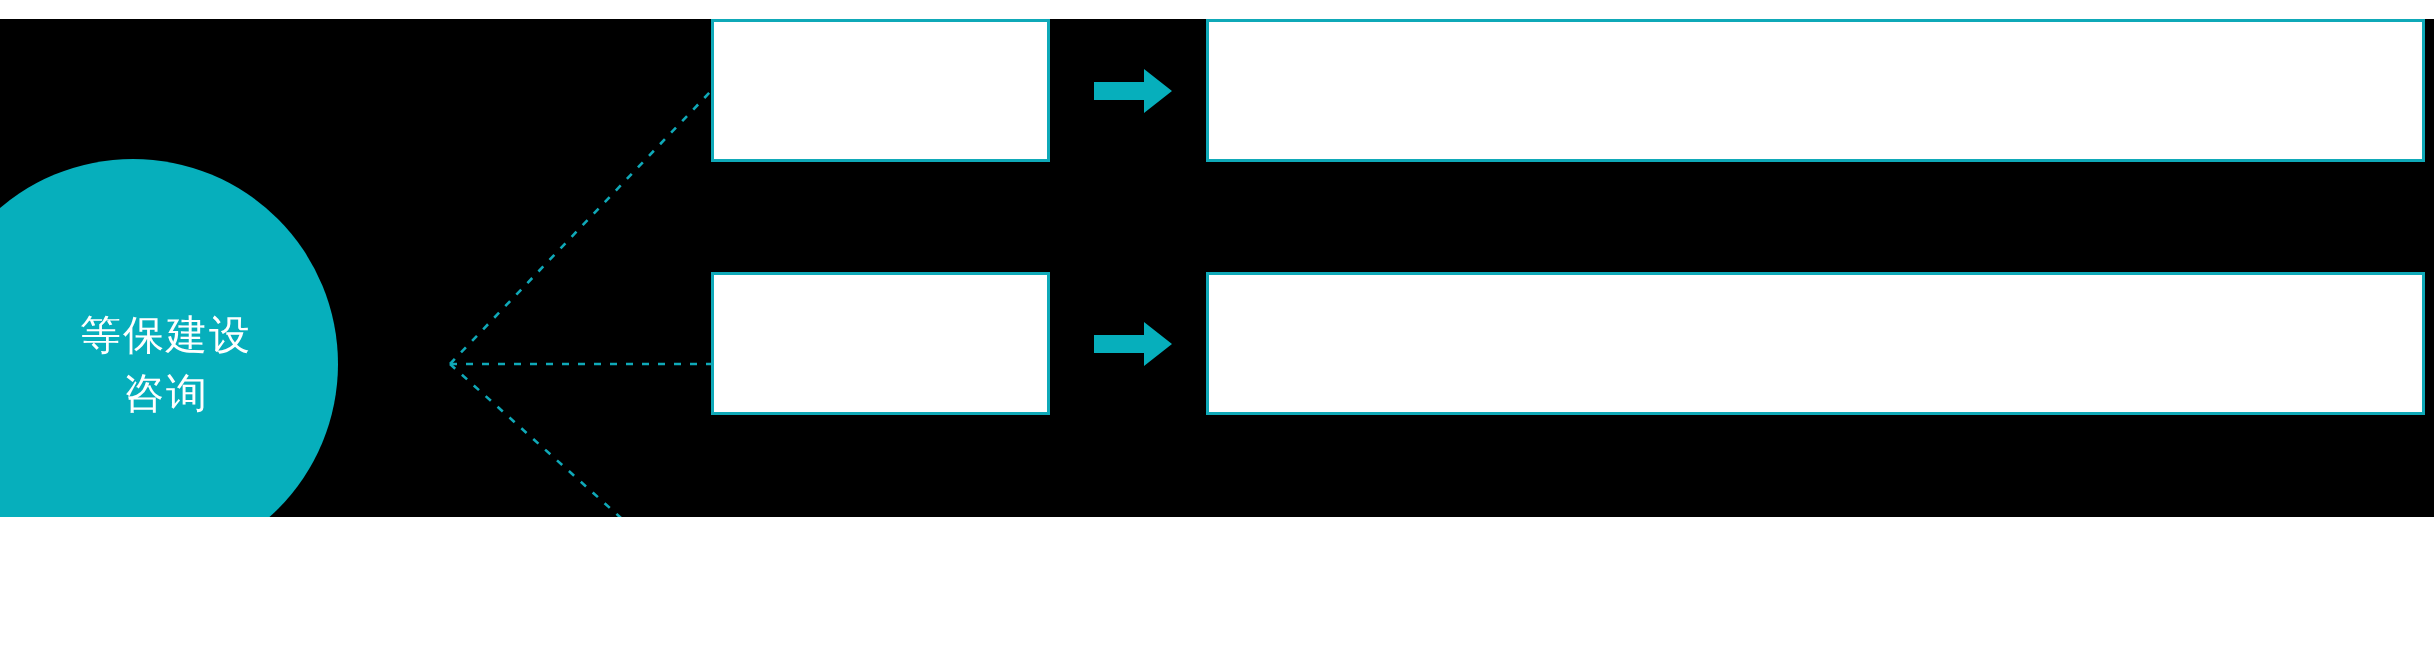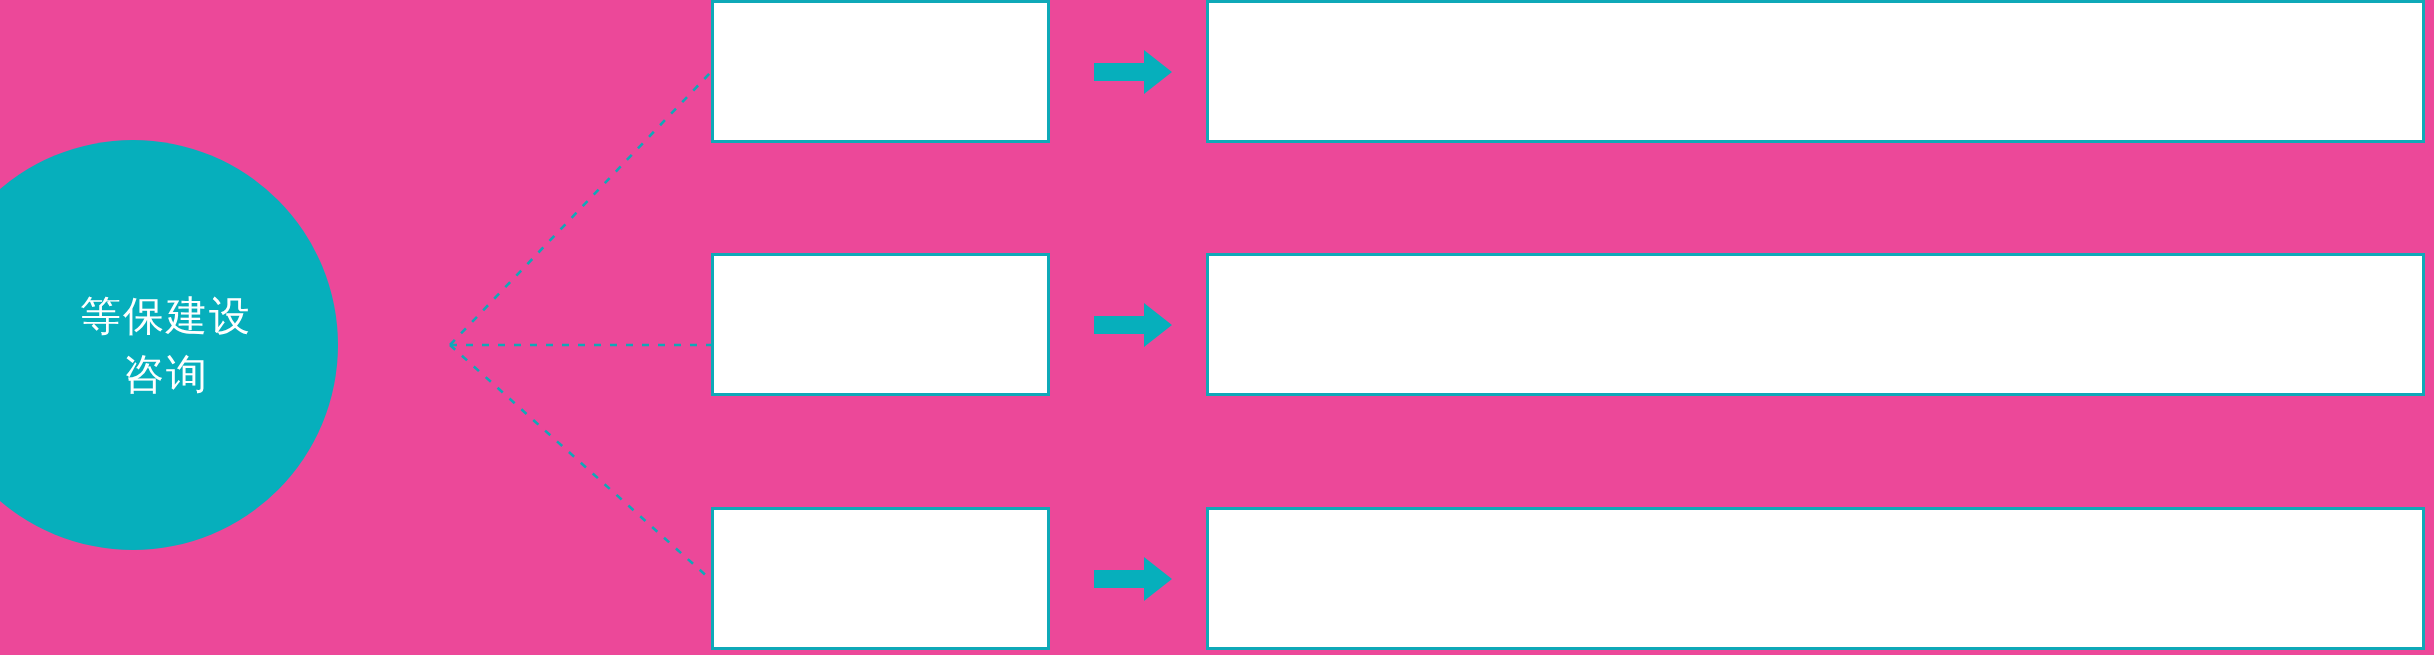--- a/index.html
+++ b/index.html
@@ -7,23 +7,24 @@
     padding: 0;
     background: #ffffff;
   }
   body {
     font-family: "Liberation Sans", sans-serif;
   }
 
   #diagram-root {
     position: relative;
     width: 2434px;
-    height: 655px;
-    background: #ec4899;
+    height: 498px;
+    background: #000000;
     overflow: hidden;
+    margin-top: 19px;
   }
 
   
   .hub-circle {
     position: absolute;
     left: -72px;
     top: 140px;
     width: 410px;
     height: 410px;
     border-radius: 50%;

